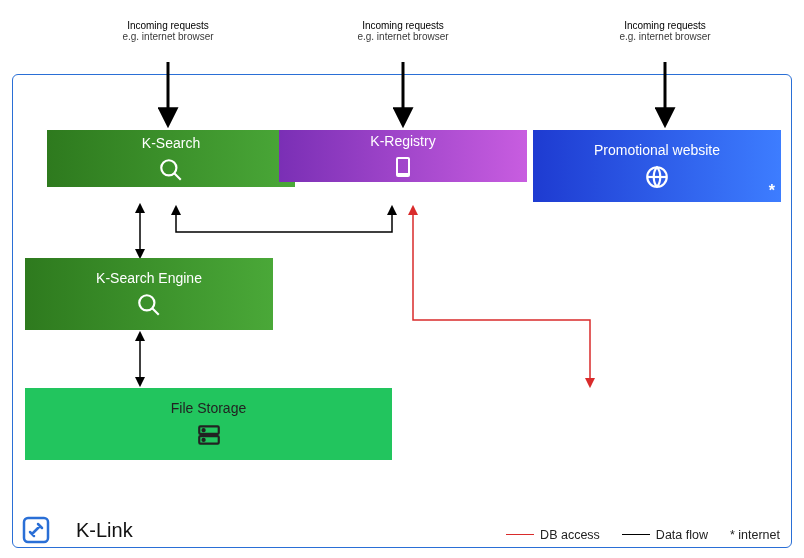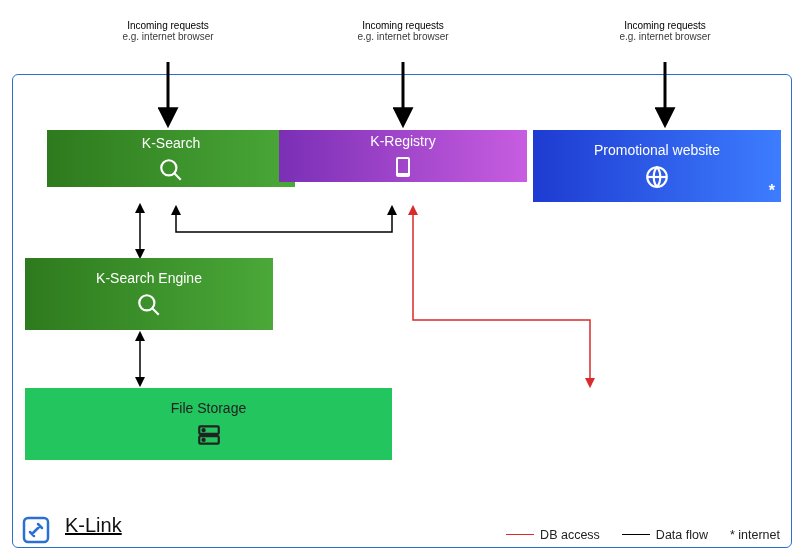--- a/index.html
+++ b/index.html
@@ -20,21 +20,21 @@
   .box .label { margin-bottom: 6px; }
   .box svg { display: block; }
   .green1 { background: linear-gradient(90deg, #2e7a1e 0%, #4aa838 100%); }
   .green2 { background: linear-gradient(90deg, #2e7a1e 0%, #4aa838 100%); }
   .purple { background: linear-gradient(90deg, #7a2fb5 0%, #c85de0 100%); }
   .blue   { background: linear-gradient(90deg, #1e3bd1 0%, #3d7dff 100%); }
   .grey   { background: #22c55e; color: #222; }
   .orange { background: linear-gradient(90deg, #f06a2b 0%, #e6451c 100%); }
   .star { position: absolute; right: 6px; bottom: 2px; color: #fff; font-size: 16px; font-weight: 700; }
   .arrow-svg { position: absolute; overflow: visible; }
-  .brand { position: absolute; left: 20px; bottom: 12px; display: flex; gap: 13px; text-decoration: underline; }
+  .brand { position: absolute; left: 20px; bottom: 12px; display: flex; align-items: center; gap: 24px; }
   .brand span { font-size: 20px; color: #111; font-weight: 400; }
   .legend { position: absolute; right: 24px; bottom: 16px; display: flex; gap: 22px; font-size: 12.5px; color: #222; }
   .legend .seg { width: 28px; height: 0; border-top: 1.5px solid; margin-right: 6px; display: inline-block; vertical-align: middle; position: relative; top: -1px; }
 </style>
 </head>
 <body>
 <div class="canvas">
 
 <div class="top-label" style="left:63px; top:20px; width:210px;">
   <div class="t1">Incoming requests</div>

